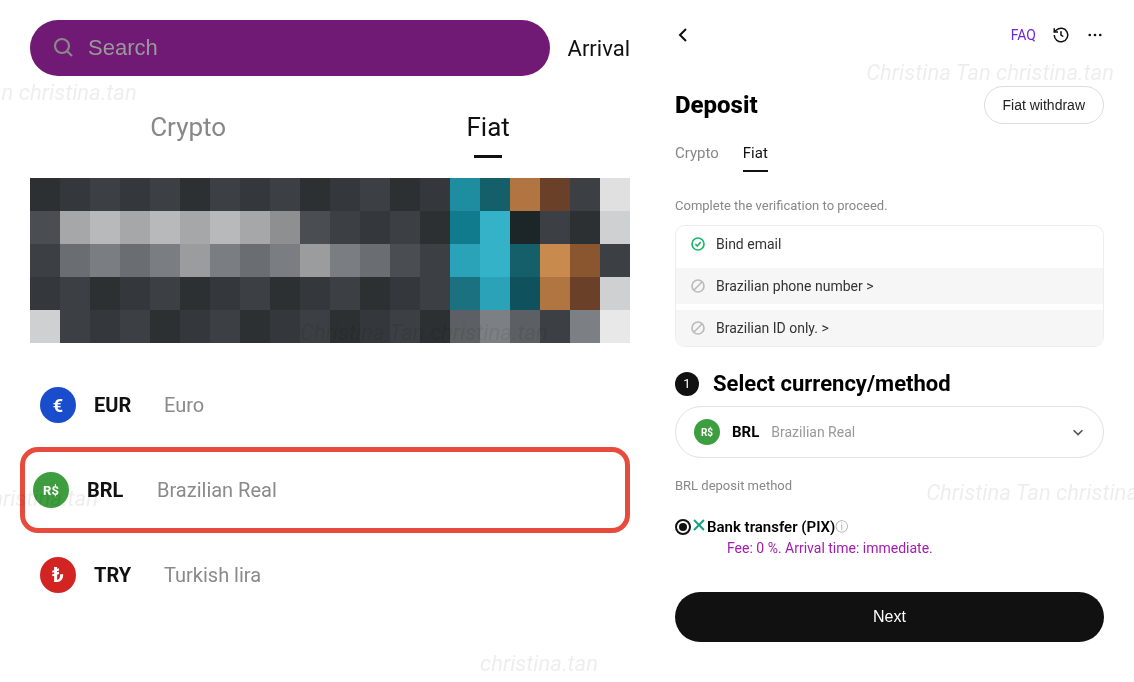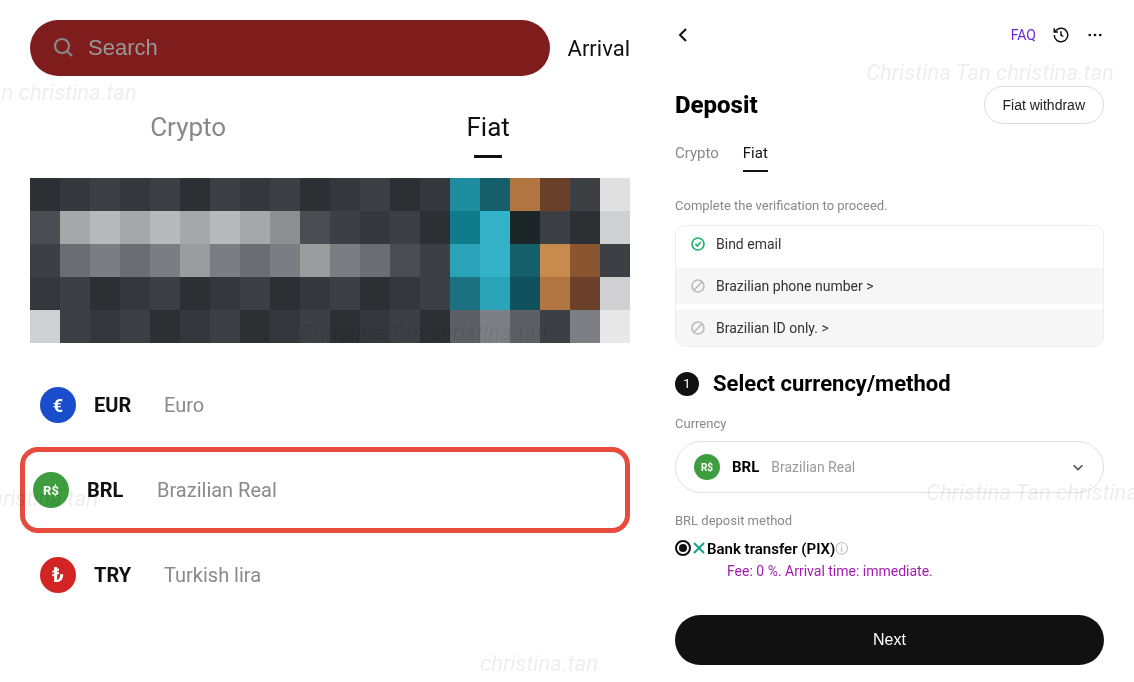--- a/index.html
+++ b/index.html
@@ -20,21 +20,21 @@
     .right-panel {
       flex: 1;
       padding: 20px 30px 0 15px;
       display: flex;
       flex-direction: column;
     }
     
     .search-row { display: flex; align-items: center; gap: 18px; }
     .search-box {
       flex: 1;
-      background: #7f1d1d;
+      background: #701a75;
       border-radius: 28px;
       height: 56px;
       display: flex;
       align-items: center;
       padding: 0 22px;
     }
     .search-box svg { flex-shrink: 0; }
     .search-input {
       border: none; background: transparent; outline: none;
       font-size: 22px; color: #999; margin-left: 12px; width: 100%;
@@ -129,21 +129,21 @@
     
     .field-label { font-size: 13px; color: #888; margin-top: 20px; }
     .select-box {
       margin-top: 10px; border: 1px solid #e2e2e2; border-radius: 28px;
       padding: 12px 18px; display:flex; align-items:center; gap: 12px; cursor:pointer;
     }
     .sb-code { font-size: 15px; font-weight: 700; }
     .sb-name { font-size: 14px; color:#999; flex:1; }
     
     .method-row {
-      margin-top: 12px; display:flex; align-items:flex-start; gap: 0; font-size: 15px;
+      margin-top: 24px; display:flex; align-items:center; gap: 0; font-size: 15px;
     }
     .radio-outer {
       width: 16px; height: 16px; border-radius:50%; border:2px solid #111;
       display:flex; align-items:center; justify-content:center;
     }
     .radio-inner { width:8px; height:8px; border-radius:50%; background:#111; }
     .pix-ico { color:#16a085; font-size:14px; }
     .method-label { font-weight: 600; }
     .info-ico { color:#aaa; font-size:13px; }
     .method-sub { font-size: 14px; color:#a21caf; margin-left: 52px; margin-top: 4px; }
@@ -363,21 +363,20 @@
         </svg>
       <span><span>Brazilian ID only.</span><span> &gt;</span></span>
     </div>
   </div>
 
   <div class="step-row">
     <div class="step-num">1</div>
     <div class="step-title">Select currency/method</div>
   </div>
 
-  <div class="field-label">Currency</div>
   <div class="select-box">
     <div class="coin-ico brl-bg" style="width:26px;height:26px;font-size:10px">R$</div>
     <div class="sb-code">BRL</div>
     <div class="sb-name">Brazilian Real</div>
     <svg width="14" height="14" viewBox="0 0 16 16" fill="none" stroke="#555" stroke-width="2">
         <polyline points="3 6 8 11 13 6"></polyline>
       </svg>
   </div>
 
   <div class="field-label">BRL deposit method</div>

